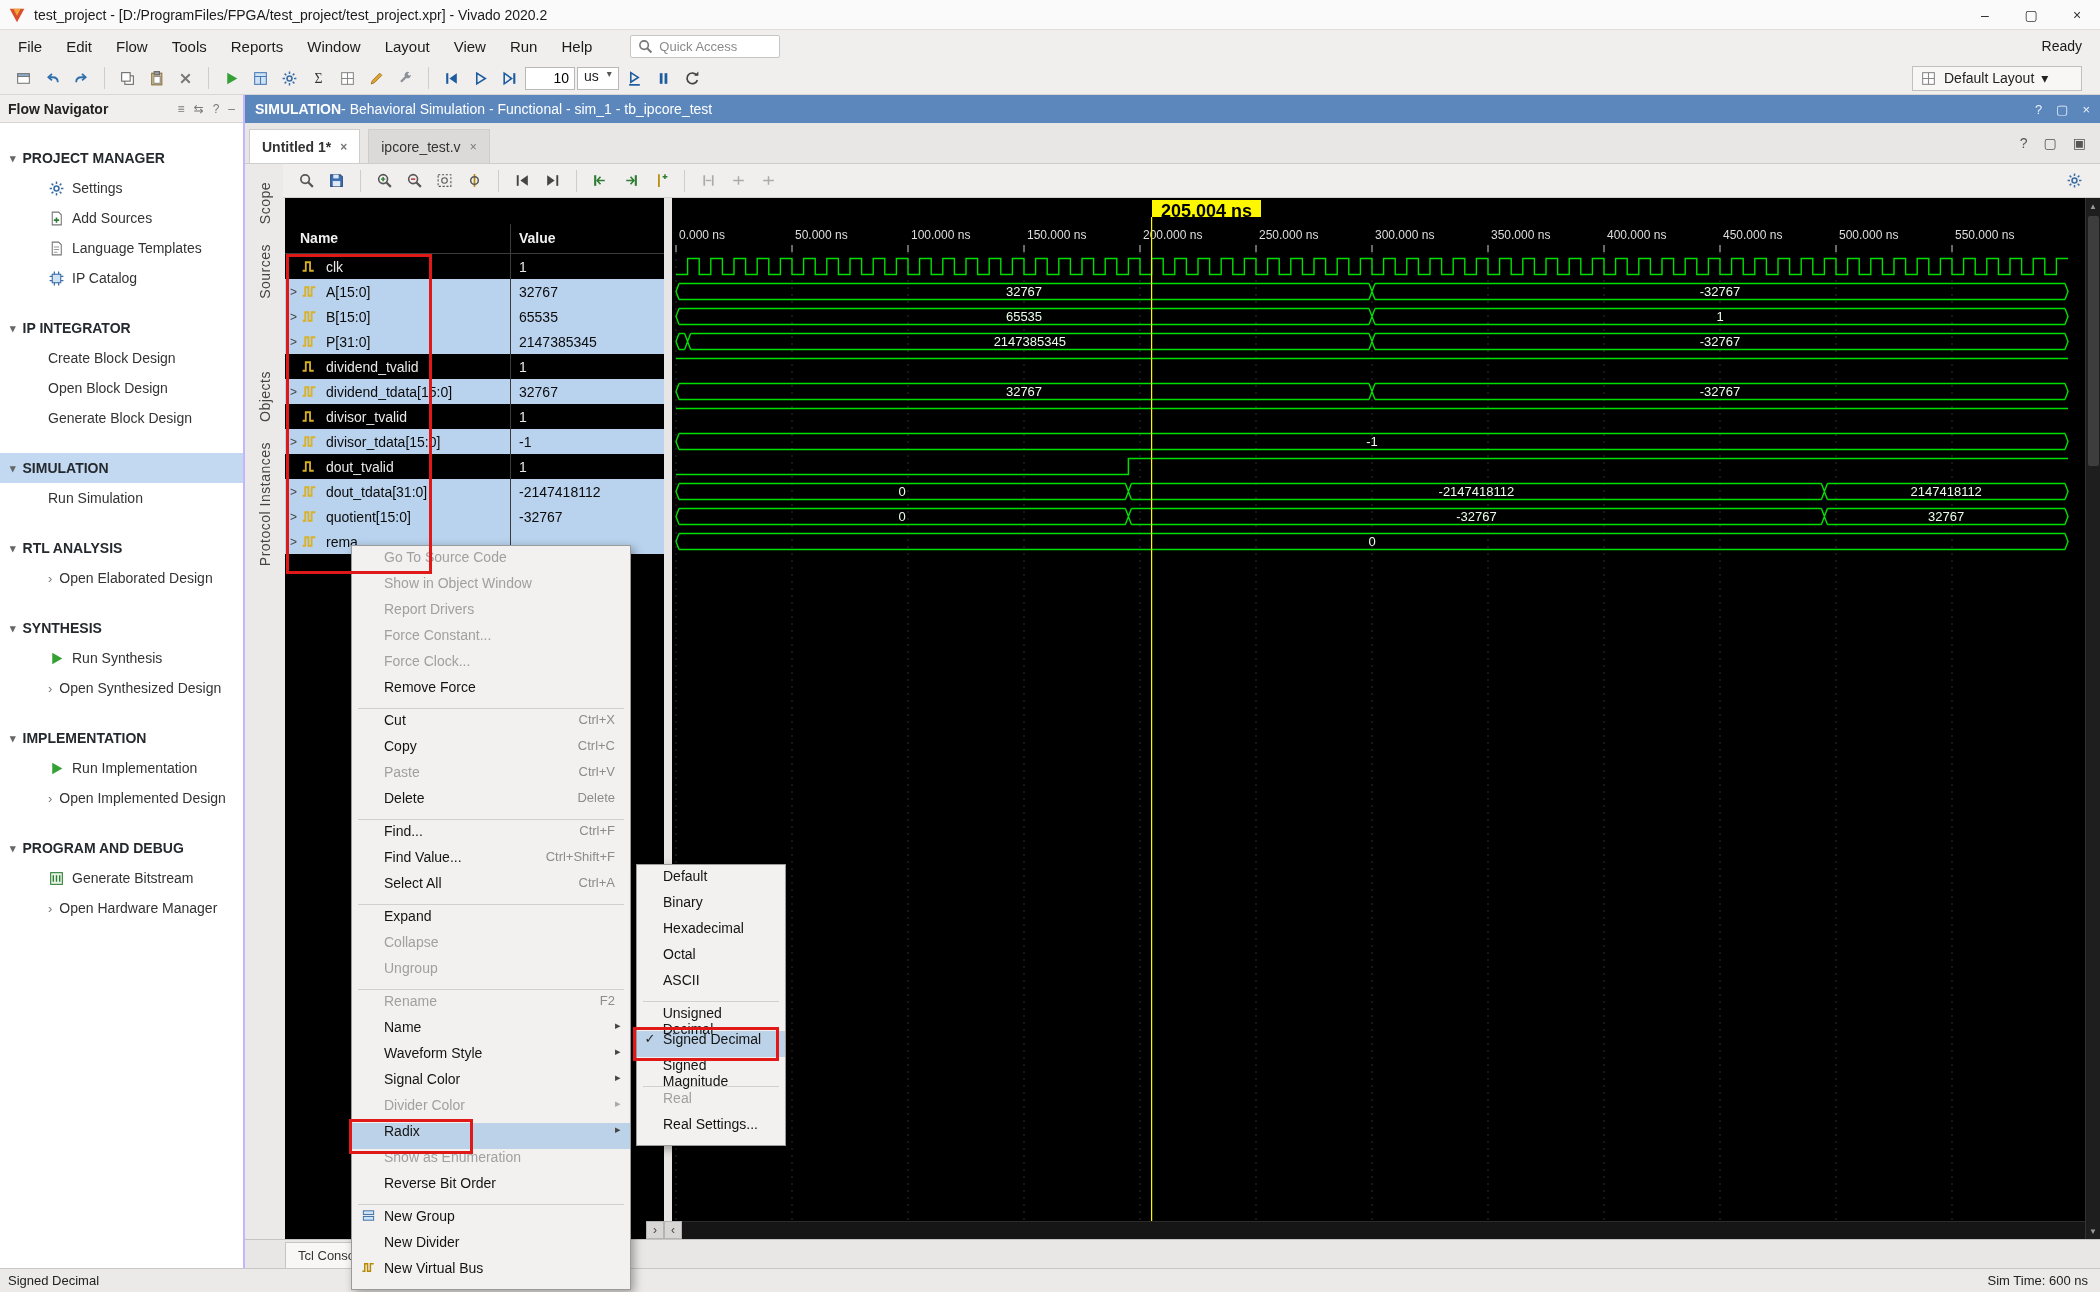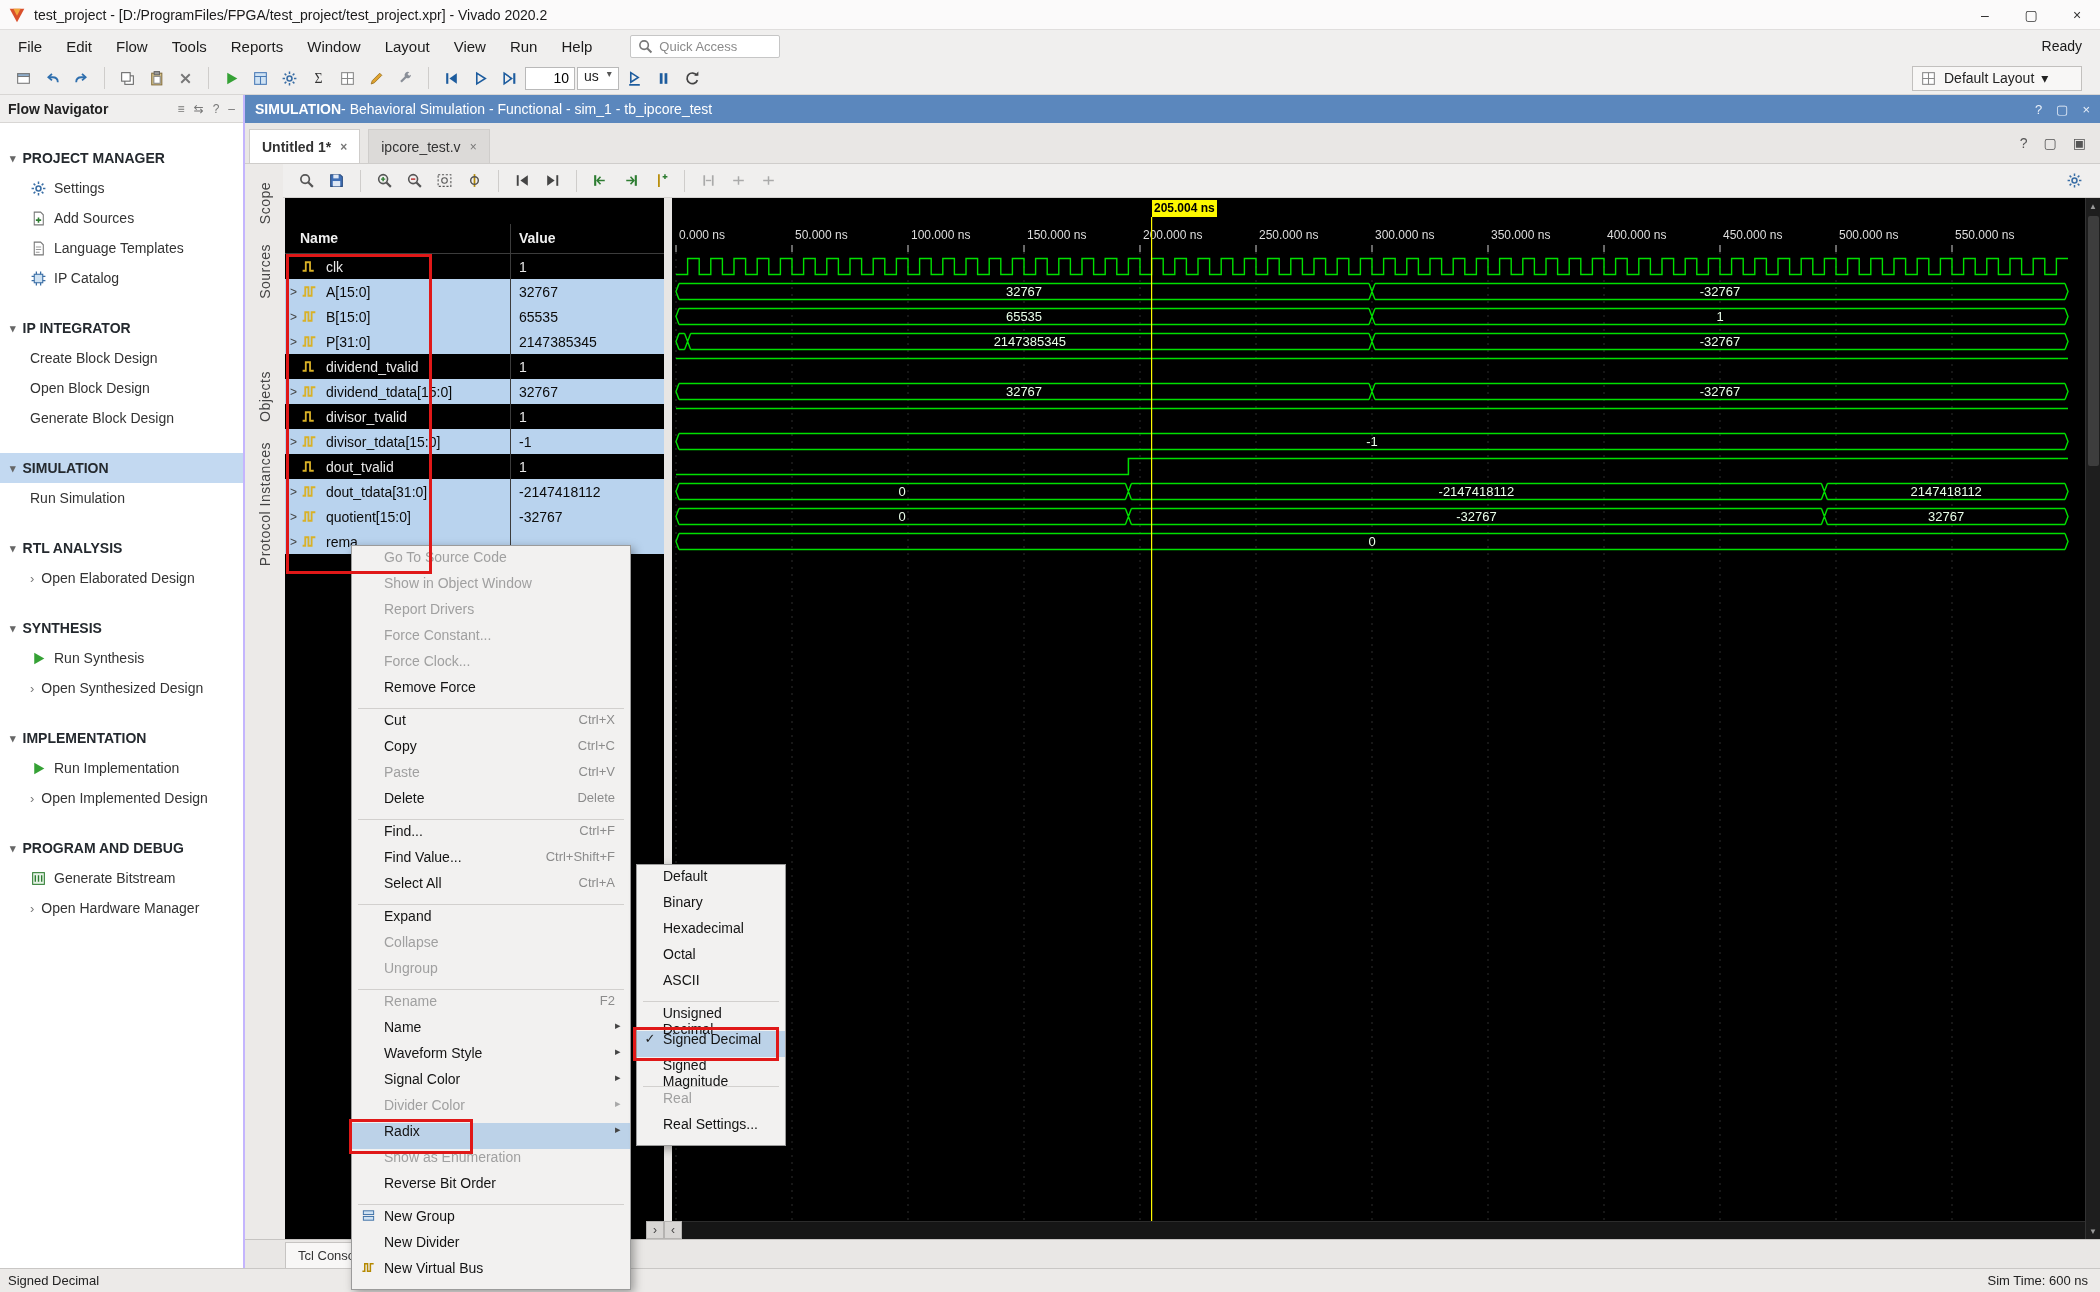--- a/index.html
+++ b/index.html
@@ -33,21 +33,21 @@
 #sim-header .bold{font-weight:bold}
 #sim-header .hdr-icons{margin-left:auto;display:flex;gap:14px;font-size:13px;color:#eaf1fa}
 
 #flow-nav{position:absolute;left:0;top:95px;width:245px;height:1173px;background:#fff;border-right:2px solid #c4b5fd}
 #flow-nav-header{height:28px;background:#f0efee;border-bottom:1px solid #d8d6d4;display:flex;align-items:center;padding:0 8px;font-size:14px;font-weight:bold;color:#222}
 #flow-nav-header .hicons{margin-left:auto;display:flex;gap:9px;color:#777;font-size:12px;font-weight:normal}
 .fn-section{margin-top:20px}
 .fn-head{height:30px;display:flex;align-items:center;padding-left:10px;gap:7px;font-weight:bold;font-size:14px;color:#24292e}
 .fn-head.sel{background:#c3d9f1}
 .fn-head .arr{color:#666;font-size:11px}
-.fn-item{height:30px;display:flex;align-items:center;padding-left:30px;gap:7px;font-size:14px;color:#333}
+.fn-item{height:30px;display:flex;align-items:center;padding-left:48px;gap:7px;font-size:14px;color:#333}
 .fn-item .chev{color:#777;font-size:13px}
 
 #wave-area{position:absolute;left:245px;top:123px;width:1855px;height:1145px;background:#eceae8}
 #wtab-bar{position:absolute;left:0;top:0;width:1855px;height:41px;background:#e9e7e5;border-bottom:1px solid #cfcdcb;display:flex;align-items:flex-end;padding-left:4px}
 .wtab{height:34px;display:flex;align-items:center;gap:9px;padding:0 12px;font-size:14px;color:#333;border:1px solid #cfcdcb;border-bottom:none;background:#dcdad8;margin-right:8px}
 .wtab.active{background:#fff;font-weight:bold}
 .wtab .x{color:#777;font-size:12px}
 #wtab-icons{margin-left:auto;margin-right:14px;display:flex;gap:16px;align-items:center;height:100%;color:#555;font-size:14px}
 #side-strip{position:absolute;left:2px;top:41px;width:36px;height:1075px;background:#eceae8;display:flex;flex-direction:column;align-items:center;padding-top:8px}
 .vtab{writing-mode:vertical-rl;transform:rotate(180deg);font-size:14px;color:#444;padding:10px 0;letter-spacing:.5px}
@@ -65,21 +65,21 @@
 .sig-row.sel{background:#b9d3ee;color:#0a0a0a}
 .sig-name{width:225px;display:flex;align-items:center;position:relative;overflow:hidden;white-space:nowrap}
 .sig-name .chev{position:absolute;left:5px;color:#9a9a9a;font-size:12px}
 .sig-row.sel .sig-name .chev{color:#444}
 .sig-name .ticon{position:absolute;left:16px}
 .sig-name .nm{position:absolute;left:41px;font-size:14px}
 .sig-val{width:154px;border-left:1px solid #3c3c3c;display:flex;align-items:center;padding-left:8px;font-size:14px;overflow:hidden;white-space:nowrap}
 
 #sash{position:absolute;left:419px;top:75px;width:8px;height:1041px;background:#e8e6e4}
 #canvas{position:absolute;left:427px;top:75px;width:1413px;height:1041px;background:#000;overflow:hidden}
-#cursor-label{position:absolute;top:2px;height:17px;background:#fdf800;color:#000;font-size:12px;font-weight:bold;padding:1px 2px;z-index:3;white-space:nowrap}
+#cursor-label{position:absolute;top:2px;height:17px;background:#fdf800;color:#000;font-size:18px;font-weight:bold;padding:1px 9px;z-index:3;white-space:nowrap}
 .ruler-label{position:absolute;top:30px;color:#dedede;font-size:12px;white-space:nowrap}
 #wave-svg{position:absolute;left:0;top:0}
 #hscroll{position:absolute;left:0;top:1023px;width:1413px;height:18px;background:#161616;border-top:1px solid #2c2c2c}
 #vscroll{position:absolute;left:1840px;top:75px;width:15px;height:1041px;background:#1e1e1e;border-left:1px solid #333}
 .vsbtn{height:16px;display:flex;align-items:center;justify-content:center;color:#999;font-size:8px}
 #vthumb{position:absolute;left:2px;top:18px;width:11px;height:250px;background:#3d3d3d;border-radius:2px}
 .sash-btn{position:absolute;width:18px;height:18px;background:#d8d6d4;color:#444;display:flex;align-items:center;justify-content:center;font-size:12px;border:1px solid #b5b3b1}
 
 #tcl-row{position:absolute;left:0;top:1116px;width:1855px;height:29px;background:#e9e7e5;border-top:1px solid #c6c4c2;display:flex;align-items:flex-end}
 #tcl-tab{height:26px;margin-left:40px;background:#f8f7f6;border:1px solid #c6c4c2;border-bottom:none;padding:0 12px;display:flex;align-items:center;font-size:13px;color:#333;max-width:95px;overflow:hidden;white-space:nowrap}

